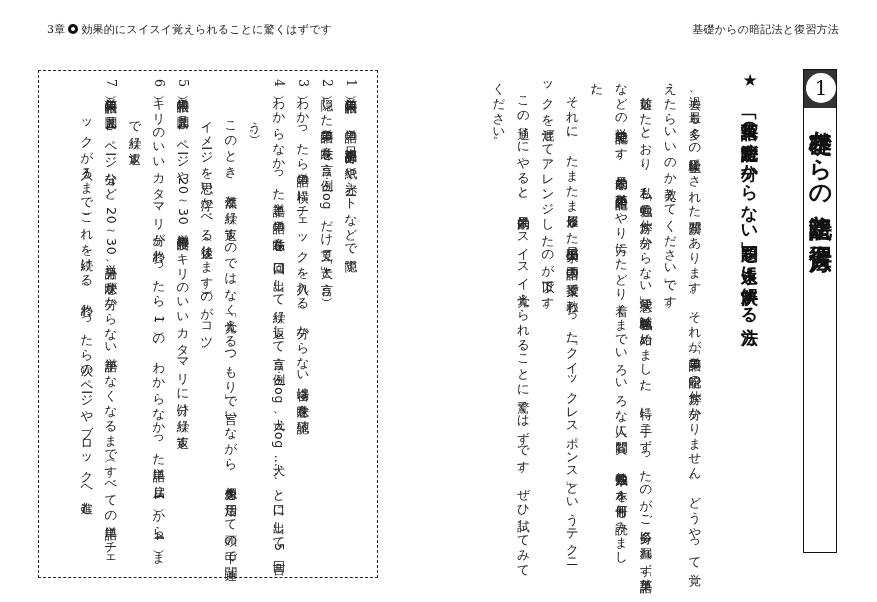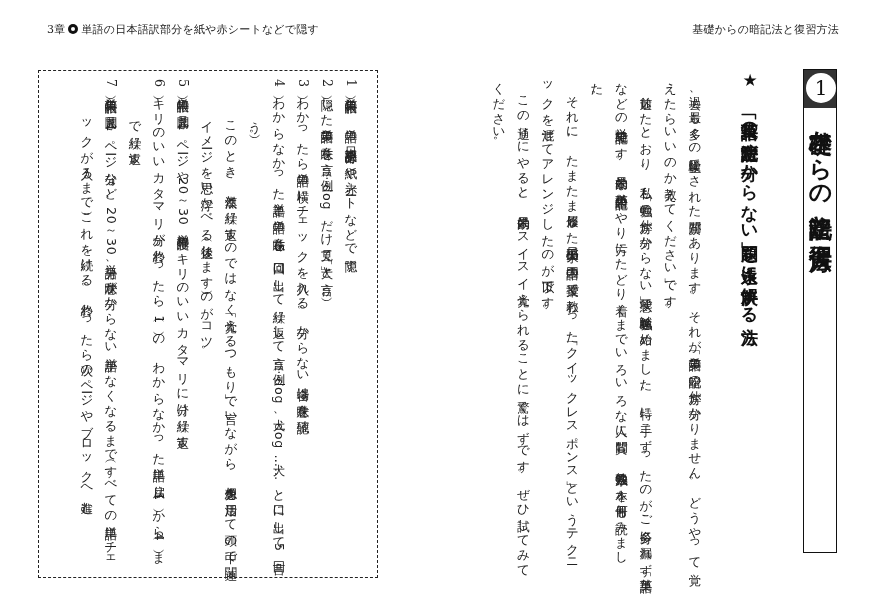--- a/index.html
+++ b/index.html
@@ -67,21 +67,21 @@
     font-family:"DejaVu Sans","Liberation Sans",sans-serif;
   }
   .list-item { margin:0; padding-top:2.6em; text-indent:-2.6em; }
   .list-item .num { font-family:"DejaVu Serif",serif; }
   .list-cont { margin:0; padding-top:2.6em; }
 </style>
 </head>
 <body>
 
 <div class="running-head rh-left">
-  <span>3章</span><span class="rh-bullet"></span><span>単語の日本語訳部分を紙や赤シートなどで隠す</span>
+  <span>3章</span><span class="rh-bullet"></span><span>効果的にスイスイ覚えられることに驚くはずです</span>
 </div>
 <div class="running-head rh-right">基礎からの暗記法と復習方法</div>
 
 <div class="title-box">
   <div class="title-num-band">
     <div class="title-num">1</div>
   </div>
   <div class="title-text vert">基礎からの暗記法と復習方法</div>
 </div>
 

